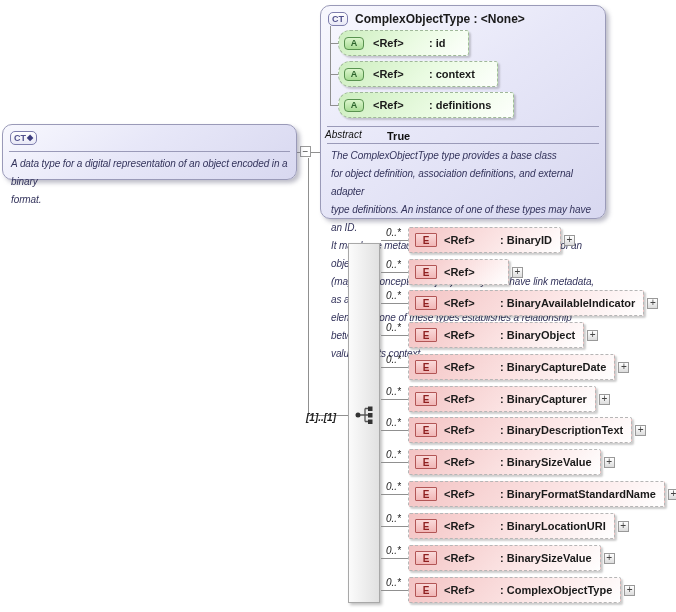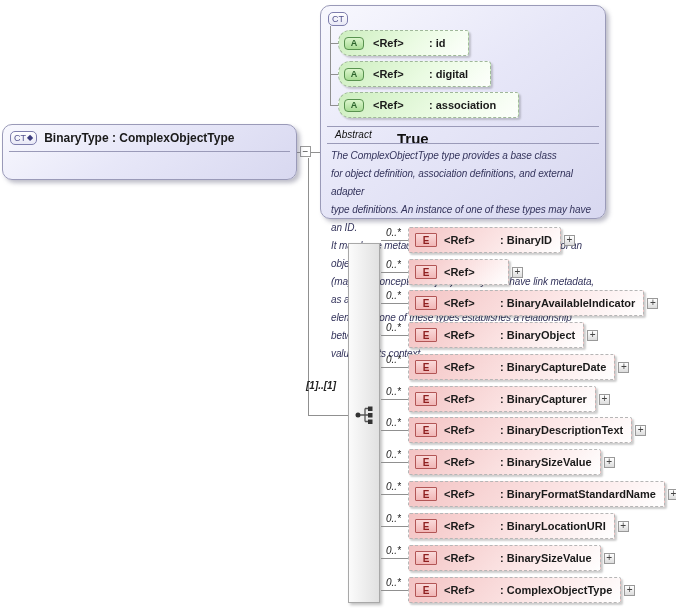--- a/index.html
+++ b/index.html
@@ -12,28 +12,28 @@
   
   .type-box {
     position:absolute; border:1px solid #9a9ab8; border-radius:10px;
     background:linear-gradient(145deg,#f8f8fe 0%, #e7e7f8 45%, #d8d8f0 100%);
     box-shadow:3px 3px 4px rgba(110,110,135,.45);
   }
   .box-header { display:flex; align-items:center; gap:7px; padding:6px 8px 2px 7px;
     font-weight:bold; font-size:12px; color:#1a1a1a; white-space:nowrap; }
   .ct-icon { display:inline-flex; align-items:center; border:1px solid #7e7ead;
     border-radius:5px; background:linear-gradient(180deg,#ffffff,#e8e8f6);
-    color:#52528c; font-size:9px; font-weight:normal; height:14px; padding:0 3px; flex:none; }
+    color:#52528c; font-size:9px; font-weight:bold; height:14px; padding:0 3px; flex:none; }
   .ct-diamond { font-size:8px; color:#3c3c7e; margin-left:1px; line-height:1; }
   .hr { position:absolute; left:6px; right:6px; border-top:1px solid #9a9ab8; }
   .desc { position:absolute; font-style:italic; font-size:10px; line-height:18px;
     color:#34345c; white-space:pre-line; letter-spacing:-0.1px; }
-  .facet-row { position:absolute; left:14px; font-size:10px; color:#111; }
+  .facet-row { position:absolute; left:4px; font-size:10px; color:#111; }
   .facet-label { font-style:italic; }
-  .facet-value { font-weight:bold; font-size:15px; position:absolute; left:62px; top:1px; }
+  .facet-value { font-weight:bold; font-size:11px; position:absolute; left:62px; top:1px; }
 
   
   .attr-row { position:absolute; display:flex; align-items:center; height:26px; }
   .attr-box { display:inline-flex; align-items:center; height:26px;
     padding:0 22px 0 5px; border:1px dashed #a0b89a; border-radius:12px 3px 3px 12px;
     background:linear-gradient(135deg,#cdeebf 0%, #eafbe2 55%, #fdfffc 100%);
     box-shadow:2px 2px 2px rgba(0,0,0,.18);
     font-weight:bold; font-size:11px; color:#1a1a1a; white-space:nowrap; }
   .a-icon { display:inline-flex; align-items:center; justify-content:center;
     width:20px; height:13px; border:1px solid #58924f; border-radius:4px;
@@ -57,21 +57,21 @@
   .plus-box, .minus-box { display:inline-flex; align-items:center; justify-content:center;
     width:11px; height:11px; border:1px solid #999; flex:none;
     background:linear-gradient(180deg,#ffffff,#dcdcdc); color:#444;
     font-size:10px; line-height:1; margin-left:3px; font-weight:normal; }
   .minus-box { position:absolute; left:300px; top:146px; margin:0; background:#fff; }
 
   
   .line { position:absolute; border-color:#909090; }
   .h { border-top:1px solid #909090; height:0; }
   .v { border-left:1px solid #909090; width:0; }
-  .model-card { position:absolute; left:306px; top:380px; font-style:italic;
+  .model-card { position:absolute; left:306px; top:412px; font-style:italic;
     font-weight:bold; font-size:10px; color:#222; }
 
   
   .seq-bar { position:absolute; left:348px; top:243px; width:32px; height:360px;
     border:1px solid #a8a8a8; background:linear-gradient(90deg,#fbfbfb,#e1e1e1);
     box-shadow:2px 2px 3px rgba(0,0,0,.25); }
   .seq-icon { position:absolute; left:353px; top:404px; }
 </style>
 </head>
 <body>
@@ -82,20 +82,21 @@
   <div class="line v" style="left:308px; top:158px; height:257px;"></div>
   <div class="line h" style="left:308px; top:415px; width:40px;"></div>
   <span class="minus-box">−</span>
   <span class="model-card">[1]..[1]</span>
 
   <div class="type-box" style="left:320px; top:5px; width:286px; height:214px;">
     <div class="box-header">
       <span class="ct-icon">
           <span>CT</span>
         </span>
+      <span>ComplexObjectType : &lt;None&gt;</span>
     </div>
     <div class="hr" style="top:120px;"></div>
     <div class="facet-row" style="top:123px; right:10px;">
       <span class="facet-label">Abstract</span>
       <span class="facet-value">True</span>
     </div>
     <div class="hr" style="top:137px;"></div>
     <div class="desc" style="left:10px; right:5px; top:141px;">The ComplexObjectType type provides a base class
 for object definition, association definitions, and external adapter
 type definitions. An instance of one of these types may have an ID.
@@ -114,40 +115,41 @@
     <span class="attr-box">
       <span class="a-icon">A</span>
       <span class="ref">&lt;Ref&gt;</span>
       <span>: id</span>
     </span>
   </div>
   <div class="attr-row" style="left:338px; top:61px;">
     <span class="attr-box">
       <span class="a-icon">A</span>
       <span class="ref">&lt;Ref&gt;</span>
-      <span>: digital</span>
+      <span>: context</span>
     </span>
   </div>
   <div class="attr-row" style="left:338px; top:92px;">
     <span class="attr-box">
       <span class="a-icon">A</span>
       <span class="ref">&lt;Ref&gt;</span>
-      <span>: association</span>
+      <span>: definitions</span>
     </span>
   </div>
 
   <div class="type-box" style="left:2px; top:124px; width:295px; height:56px;">
     <div class="box-header">
       <span class="ct-icon">
           <span>CT</span>
           <span class="ct-diamond">◆</span>
         </span>
-      <span>BinaryType : ComplexObjectType</span>
     </div>
     <div class="hr" style="top:26px;"></div>
+    <div class="desc" style="left:8px; right:4px; top:30px;">A data type for a digital representation of an object encoded in a binary
+format.</div>
   </div>
 
   <div class="seq-bar"></div>
   <svg class="seq-icon" width="24" height="22" viewBox="0 0 24 22">
     <circle cx="5" cy="11" r="2.5" fill="#333"></circle>
     <path d="M7 11 H12 M12 4.5 V17.5 M12 4.5 H15 M12 11 H15 M12 17.5 H15" stroke="#555" stroke-width="1.3" fill="none"></path>
     <rect x="15" y="2.5" width="4.5" height="4.5" fill="#333"></rect>
     <rect x="15" y="9" width="4.5" height="4.5" fill="#333"></rect>
     <rect x="15" y="15.5" width="4.5" height="4.5" fill="#333"></rect>
   </svg>

